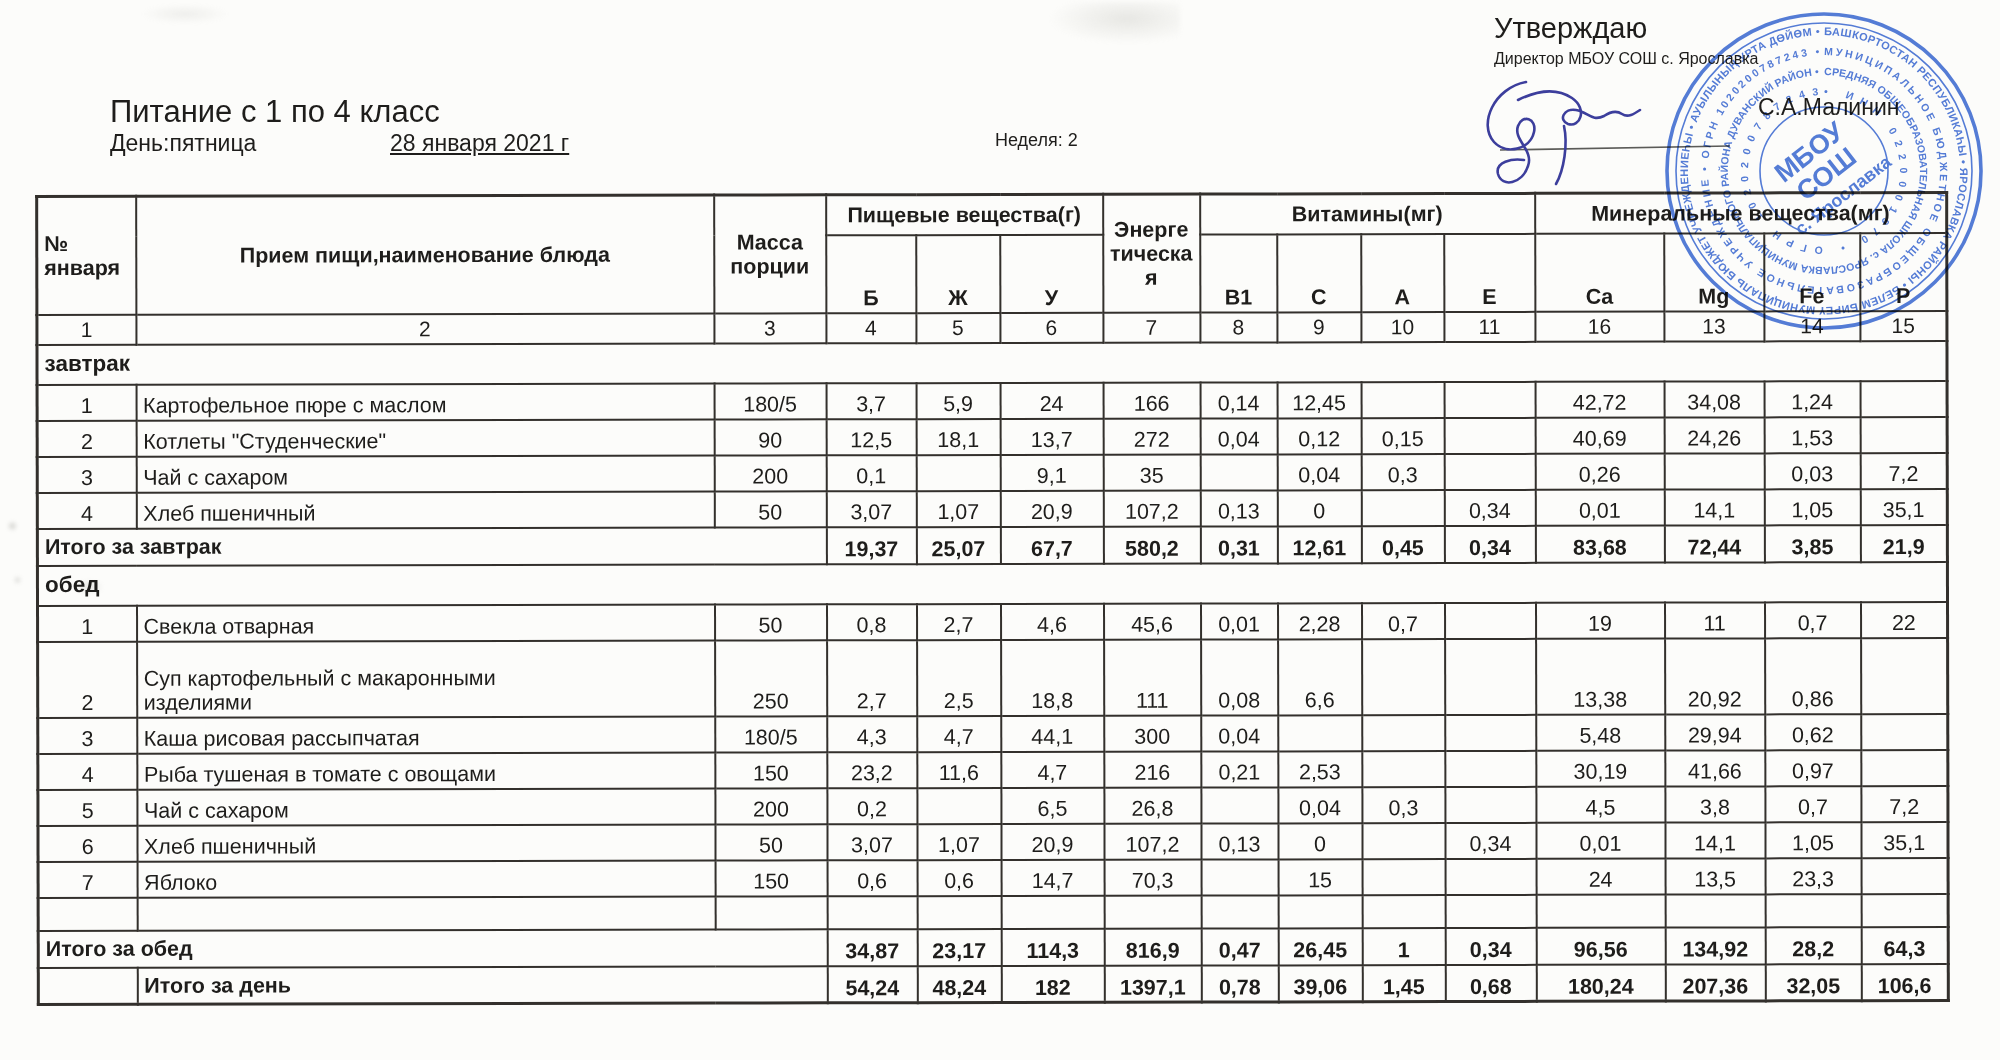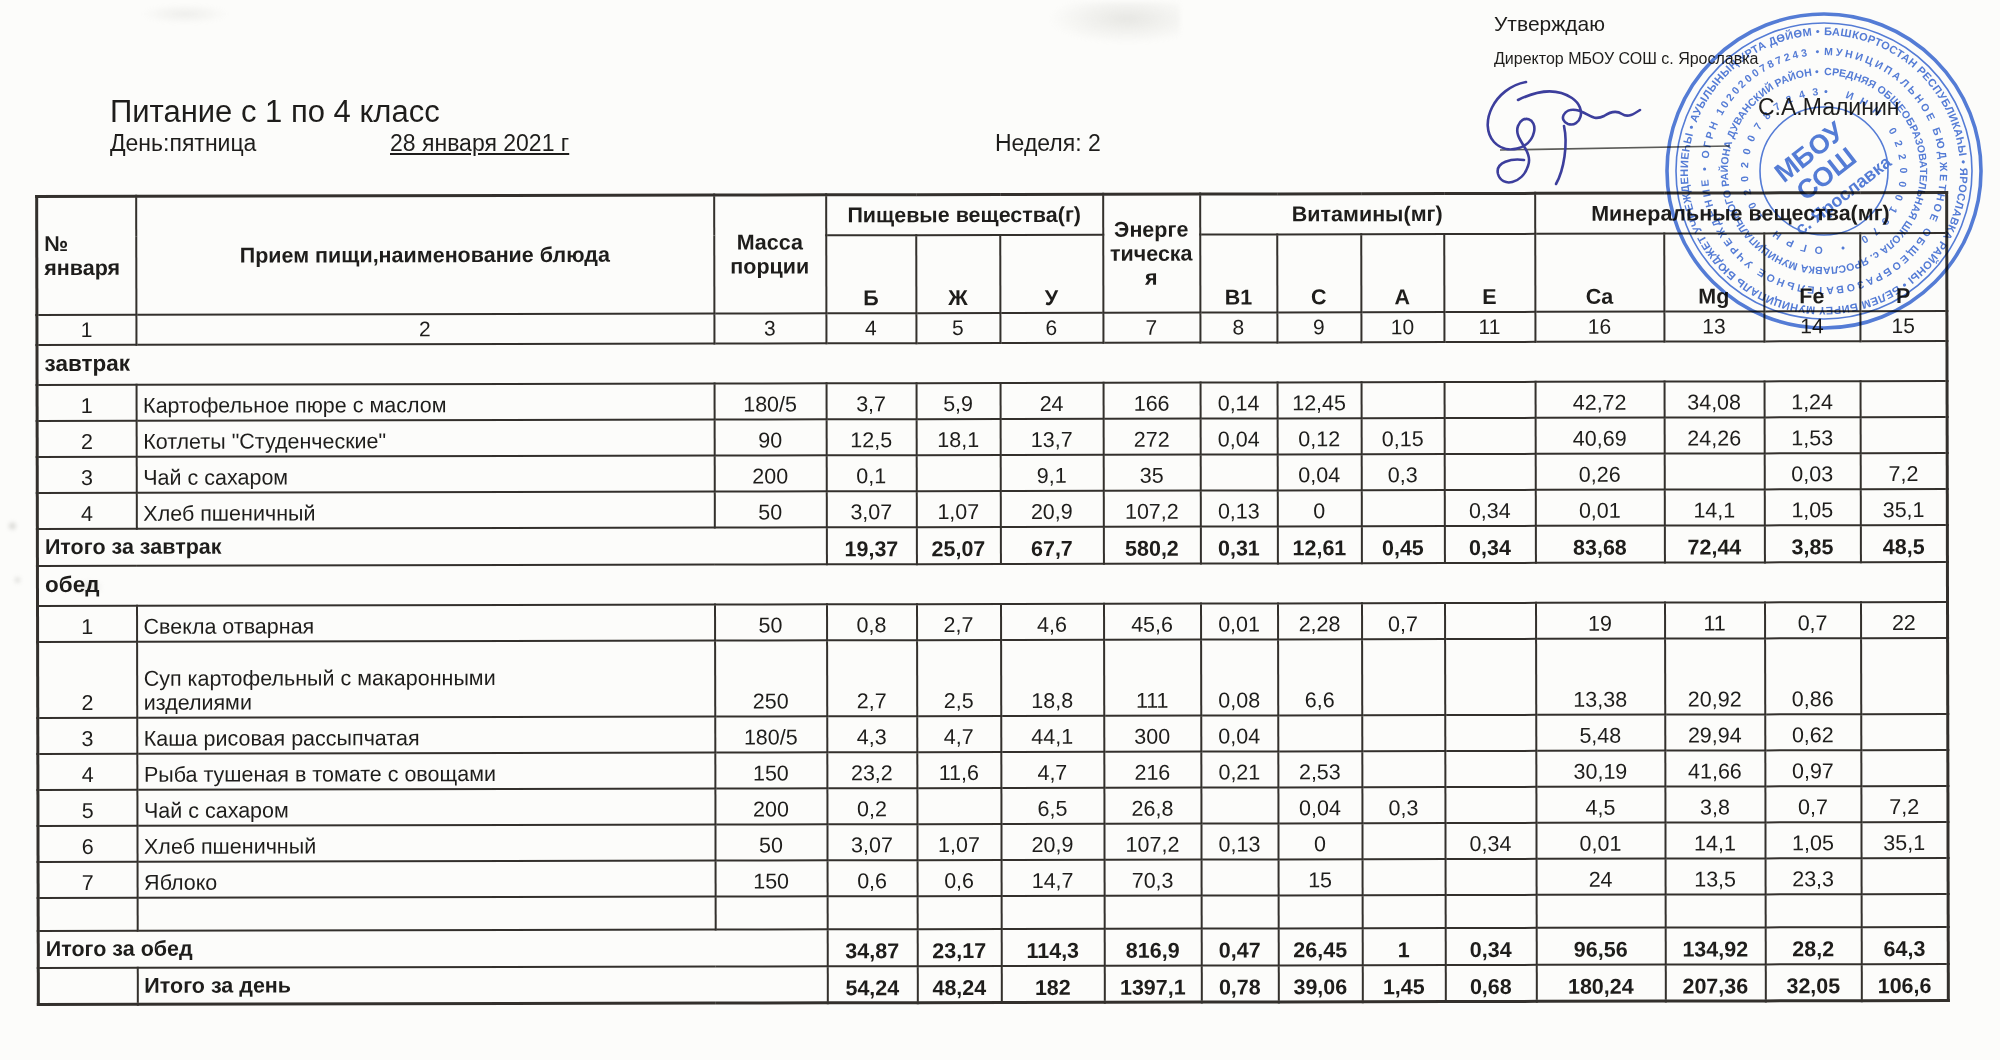--- a/index.html
+++ b/index.html
@@ -6,22 +6,22 @@
   body{
     width:2000px;height:1060px;position:relative;overflow:hidden;
     background:#fcfcfa;color:#1e1d1b;
     font-family:"Liberation Sans",sans-serif;
   }
   
   .abs{position:absolute;}
   .t-title{left:110px;top:94px;font-size:31px;}
   .t-day{left:110px;top:130px;font-size:23px;}
   .t-date{left:390px;top:130px;font-size:23px;text-decoration:underline;}
-  .t-week{left:995px;top:130px;font-size:23px;}
-  .t-approve{left:1494px;top:12px;font-size:21px;text-align:right;}
+  .t-week{left:995px;top:130px;font-size:18px;}
+  .t-approve{left:1494px;top:12px;font-size:29px;text-align:right;}
   .t-director{left:1494px;top:50px;font-size:16px;white-space:nowrap;}
   .t-dirname{left:1758px;top:94px;font-size:23px;}
   
   table.doc{
     position:absolute;left:36px;top:193px;width:1910px;
     border-collapse:collapse;table-layout:fixed;
     transform:rotate(-0.12deg);
   }
   table.doc th,table.doc td{
     border:2px solid #33302c;
@@ -227,21 +227,21 @@
         <td class="val">25,07</td>
         <td class="val">67,7</td>
         <td class="val">580,2</td>
         <td class="val">0,31</td>
         <td class="val">12,61</td>
         <td class="val">0,45</td>
         <td class="val">0,34</td>
         <td class="val">83,68</td>
         <td class="val">72,44</td>
         <td class="val">3,85</td>
-        <td class="val">48,5</td>
+        <td class="val">21,9</td>
       </tr>
       <tr class="section-row">
         <td class="section" colspan="15">обед</td>
       </tr>
       <tr class="dish-row">
         <td class="num">1</td>
         <td class="name">Свекла отварная</td>
         <td class="mass">50</td>
         <td class="val">0,8</td>
         <td class="val">2,7</td>

